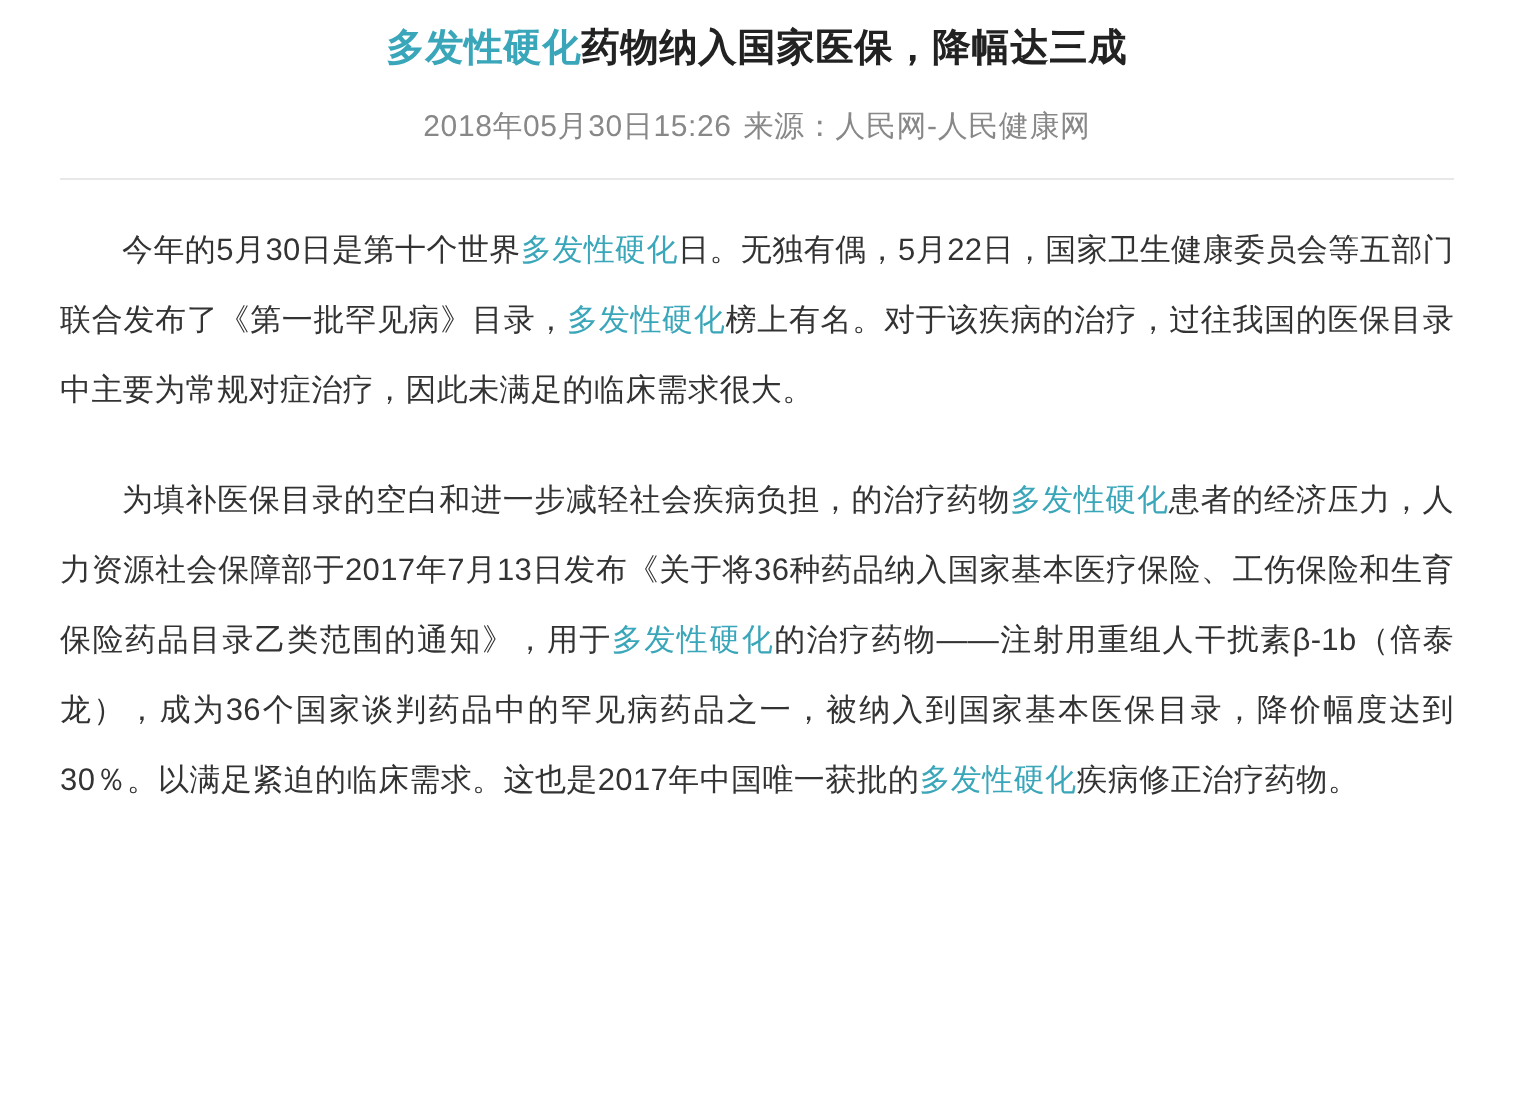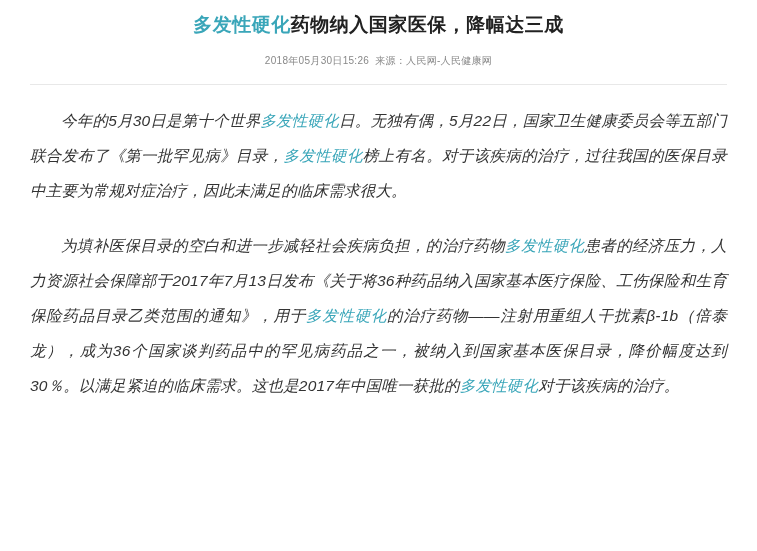--- a/index.html
+++ b/index.html
@@ -26,21 +26,21 @@
     padding-top: 10px;
     text-align: center;
     font-size: 19px;
     font-weight: bold;
     color: #222222;
     letter-spacing: 0.5px;
     line-height: 30px;
   }
   .meta {
     text-align: center;
-    font-size: 10px;
+    font-size: 15px;
     color: #888888;
     margin-top: 14px;
     letter-spacing: 0.3px;
   }
   .meta .sep {
     display: inline-block;
     width: 6px;
   }
   .divider {
     margin: 16px 0 0 0;
@@ -53,21 +53,20 @@
   }
   .para {
     font-size: 15.5px;
     line-height: 35px;
     color: #333333;
     text-align: justify;
     text-justify: inter-ideograph;
     margin: 0 0 20px 0;
     text-indent: 2em;
     letter-spacing: 0.2px;
-    font-style: italic;
   }
   .link {
     color: #3aa6b9;
     text-decoration: none;
     cursor: pointer;
   }
 </style>
 </head>
 <body>
 
@@ -81,17 +80,17 @@
     <span>2018年05月30日15:26</span><span class="sep"></span><span>来源：</span><span>人民网-人民健康网</span>
   </div>
 
   <hr class="divider">
 
   <div class="body-text">
     <p class="para">
       <span class="rich-para"><span>今年的5月30日是第十个世界</span><span class="link">多发性硬化</span><span>日。无独有偶，5月22日，国家卫生健康委员会等五部门联合发布了《第一批罕见病》目录，</span><span class="link">多发性硬化</span><span>榜上有名。对于该疾病的治疗，过往我国的医保目录中主要为常规对症治疗，因此未满足的临床需求很大。</span></span>
     </p>
     <p class="para">
-      <span class="rich-para"><span>为填补医保目录的空白和进一步减轻社会疾病负担，的治疗药物</span><span class="link">多发性硬化</span><span>患者的经济压力，人力资源社会保障部于2017年7月13日发布《关于将36种药品纳入国家基本医疗保险、工伤保险和生育保险药品目录乙类范围的通知》，用于</span><span class="link">多发性硬化</span><span>的治疗药物——注射用重组人干扰素β-1b（倍泰龙），成为36个国家谈判药品中的罕见病药品之一，被纳入到国家基本医保目录，降价幅度达到30％。以满足紧迫的临床需求。这也是2017年中国唯一获批的</span><span class="link">多发性硬化</span><span>对于该疾病的治疗。</span></span>
+      <span class="rich-para"><span>为填补医保目录的空白和进一步减轻社会疾病负担，的治疗药物</span><span class="link">多发性硬化</span><span>患者的经济压力，人力资源社会保障部于2017年7月13日发布《关于将36种药品纳入国家基本医疗保险、工伤保险和生育保险药品目录乙类范围的通知》，用于</span><span class="link">多发性硬化</span><span>的治疗药物——注射用重组人干扰素β-1b（倍泰龙），成为36个国家谈判药品中的罕见病药品之一，被纳入到国家基本医保目录，降价幅度达到30％。以满足紧迫的临床需求。这也是2017年中国唯一获批的</span><span class="link">多发性硬化</span><span>疾病修正治疗药物。</span></span>
     </p>
   </div>
 
 </div>
 
 </body></html>

